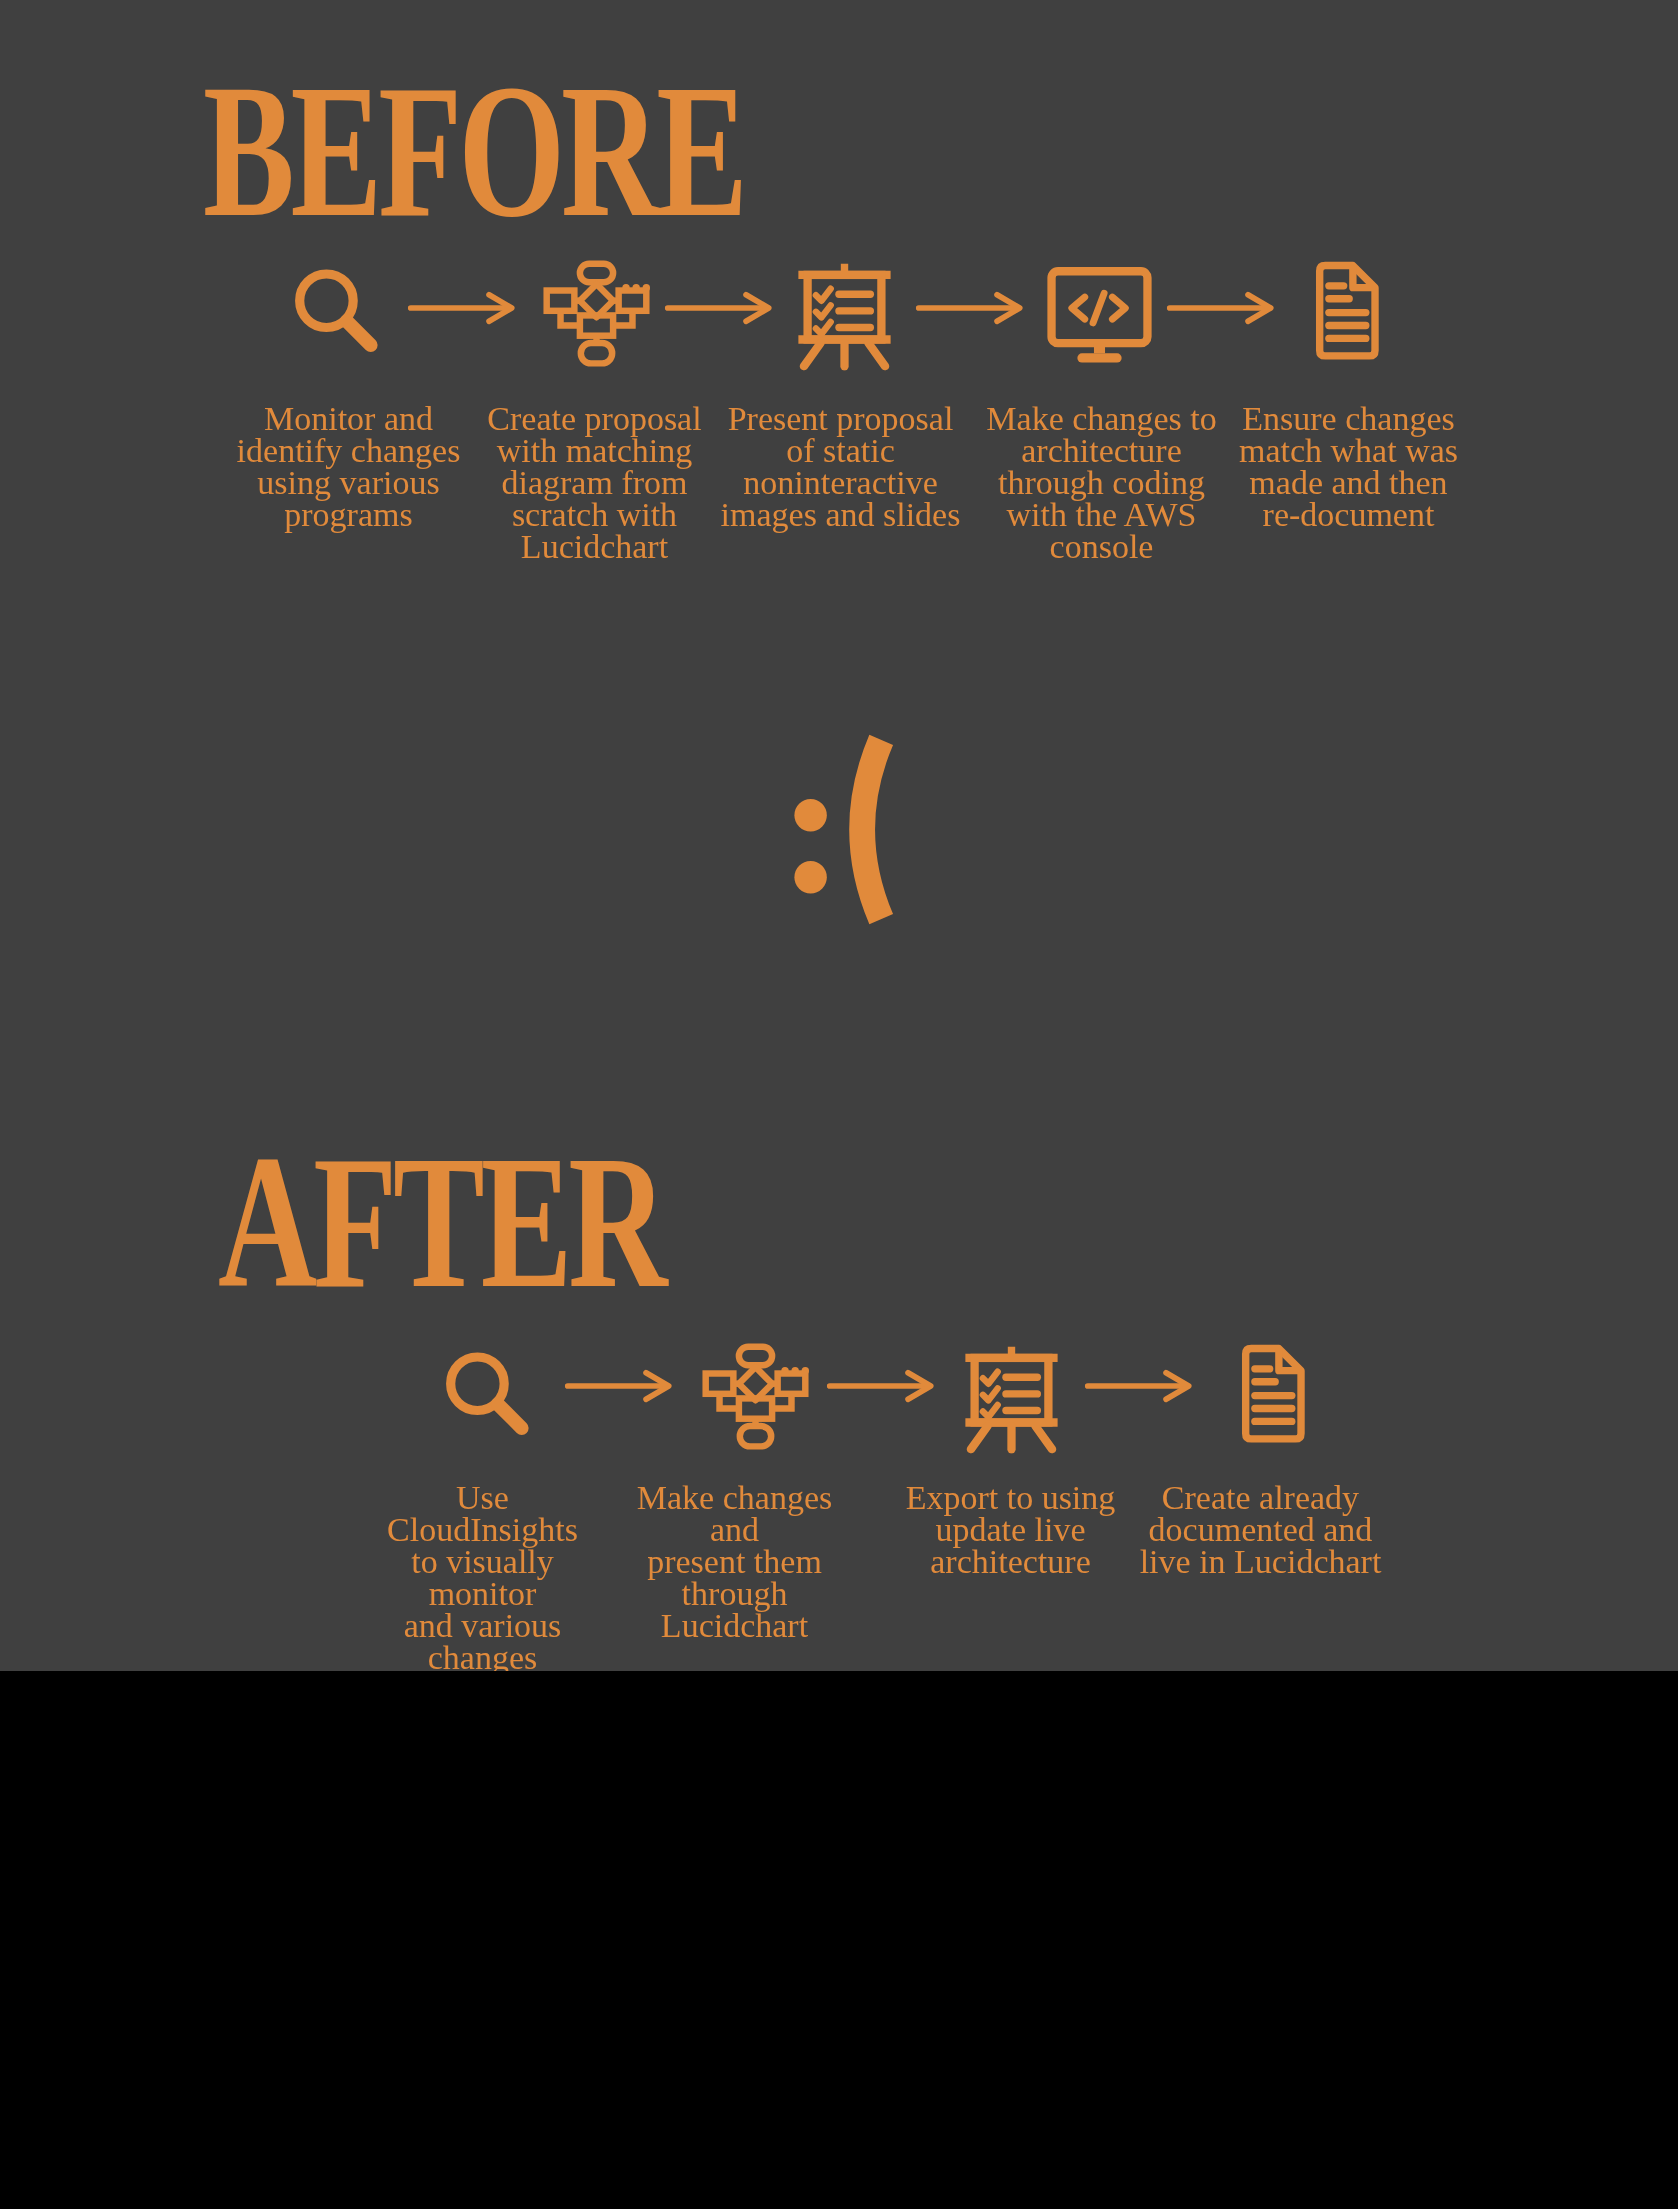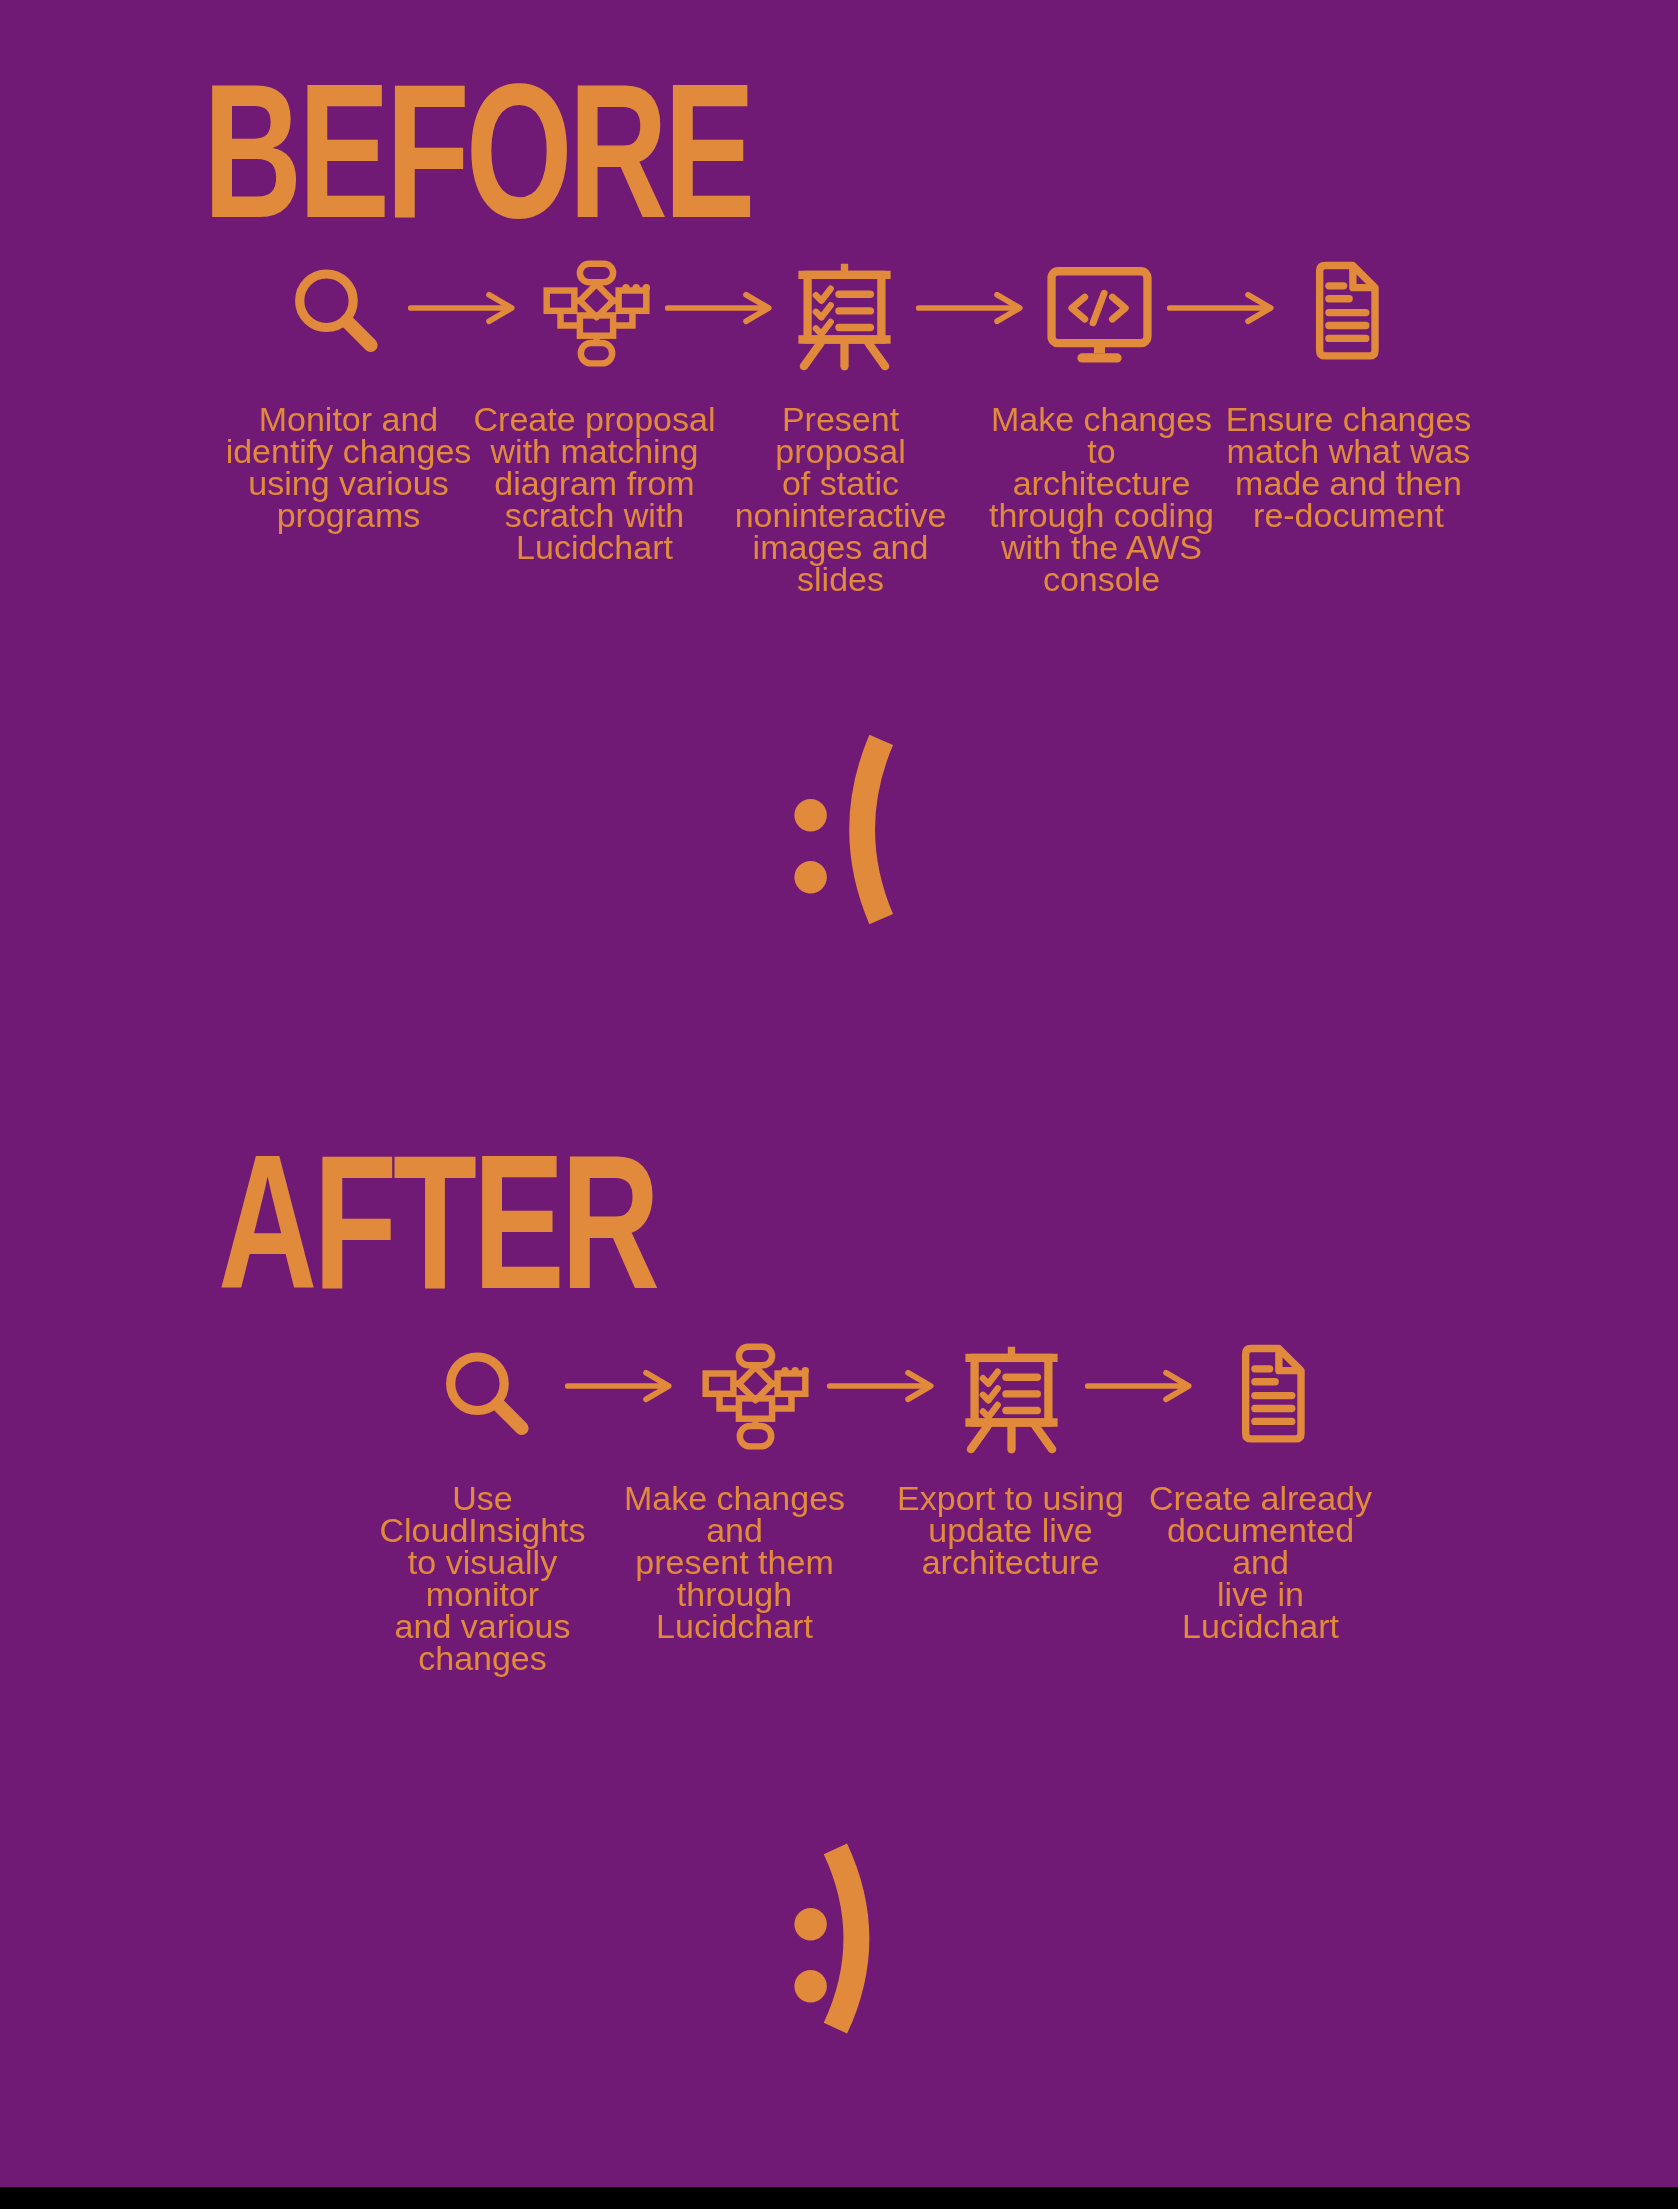--- a/index.html
+++ b/index.html
@@ -1,22 +1,22 @@
 <!DOCTYPE html>
 <html><head>
 <meta charset="utf-8">
 <style>
   html, body { margin: 0; padding: 0; background: #000; }
   .canvas {
     position: relative;
     width: 1679px;
-    height: 2187px;
-    background: #701a75;
+    height: 1671px;
+    background: #404040;
     overflow: hidden;
-    font-family: Liberation Sans, sans-serif;
+    font-family: Liberation Serif, serif;
     color: #E18A3B;
   }
   .big-title {
     position: absolute;
     margin: 0;
     font-size: 191px;
     font-weight: bold;
     line-height: 1;
     letter-spacing: -5.7px;
     color: #E18A3B;

